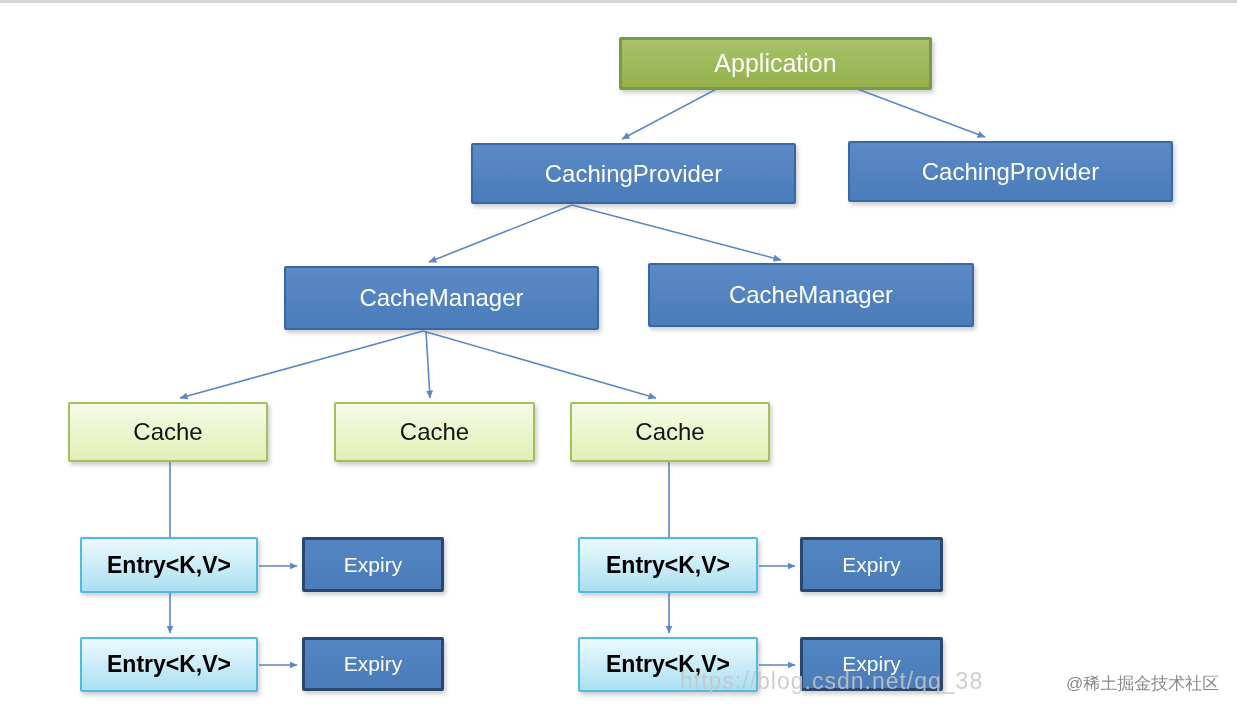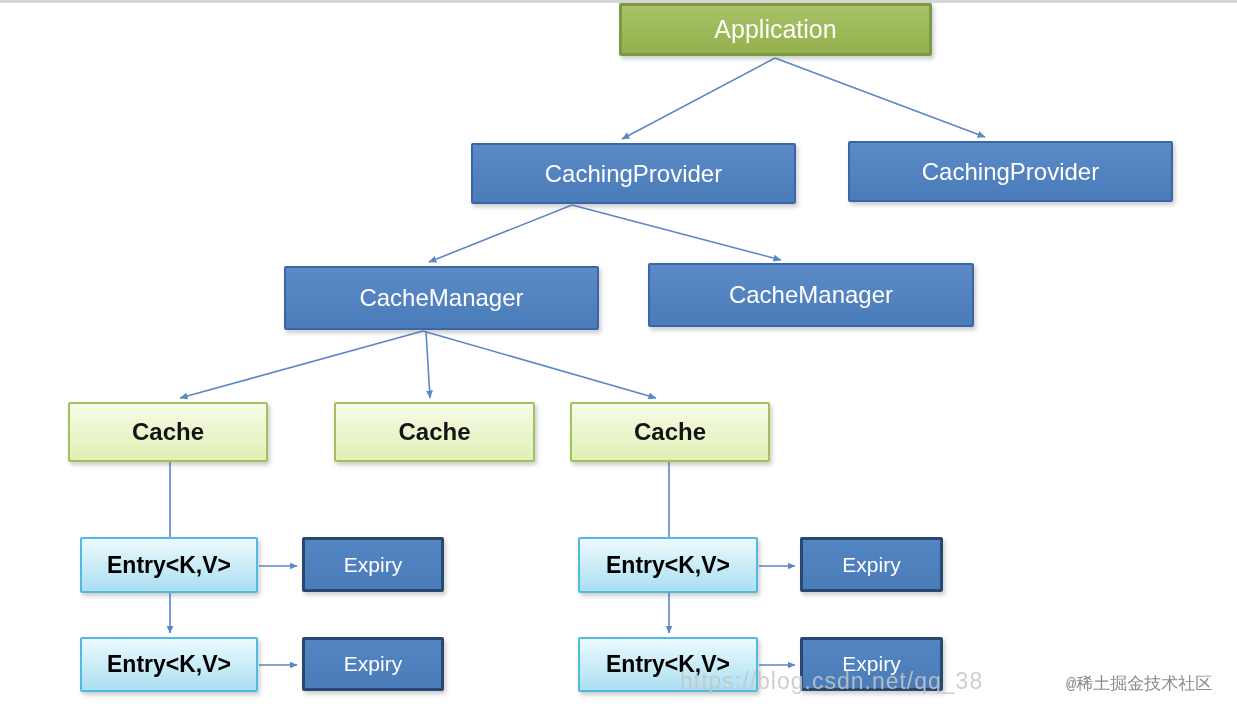--- a/index.html
+++ b/index.html
@@ -14,29 +14,29 @@
   #edges { position:absolute; left:0; top:0; z-index:1; pointer-events:none; }
 
   .node {
     position:absolute; box-sizing:border-box; display:flex;
     align-items:center; justify-content:center; z-index:2;
     border-radius:2px; box-shadow:2px 3px 4px rgba(110,110,110,0.35);
     white-space:nowrap;
   }
   .green {
     background:linear-gradient(180deg,#a7c268 0%,#94b14d 100%);
-    border:3px solid #7c9a44; color:#fdfef9; font-size:25px;
+    border:3px solid #7c9a44; color:#fdfef9; font-size:25px;margin-top:34px;
   }
   .blue {
     background:linear-gradient(180deg,#5b8ac6 0%,#4a7cba 100%);
     border:2px solid #3a67a3; color:#ffffff; font-size:24px;margin-left:21px;
   }
   .cache {
     background:linear-gradient(180deg,#f6fbe7 0%,#e1efb6 100%);
-    border:2px solid #a2c05c; color:#141414; font-size:24px; font-weight:700;
+    border:2px solid #a2c05c; color:#141414; font-size:24px; font-weight:400;
   }
   .entry {
     background:linear-gradient(180deg,#ecfafe 0%,#abdff1 100%);
     border:2px solid #52bade; color:#000000; font-size:23px; font-weight:600;
   }
   .expiry {
     background:linear-gradient(180deg,#5385c2 0%,#4a7cba 100%);
     border:3px solid #29486f; color:#ffffff; font-size:21px;
   }
 
@@ -57,21 +57,21 @@
   #expiry-right-1 { left:800px; top:537px; width:143px; height:55px; }
   #expiry-right-2 { left:800px; top:637px; width:143px; height:54px; }
 
   #watermark-url {
     position:absolute; left:680px; top:668px; z-index:3;
     font-family:Liberation Sans, sans-serif; font-size:23px;
     color:#c6c6c6; opacity:0.85; letter-spacing:1px;
   }
   #watermark-badge {
     position:absolute; left:1066px; top:672px; z-index:4;
-    font-family:Liberation Mono, monospace; font-size:17px;
+    font-family:Liberation Sans, sans-serif; font-size:17px;
     color:#8a8a8a;
   }
 </style>
 </head>
 <body>
 
 <div id="stage">
   <div id="top-strip"></div>
 
   <svg id="edges" width="1237" height="712">

